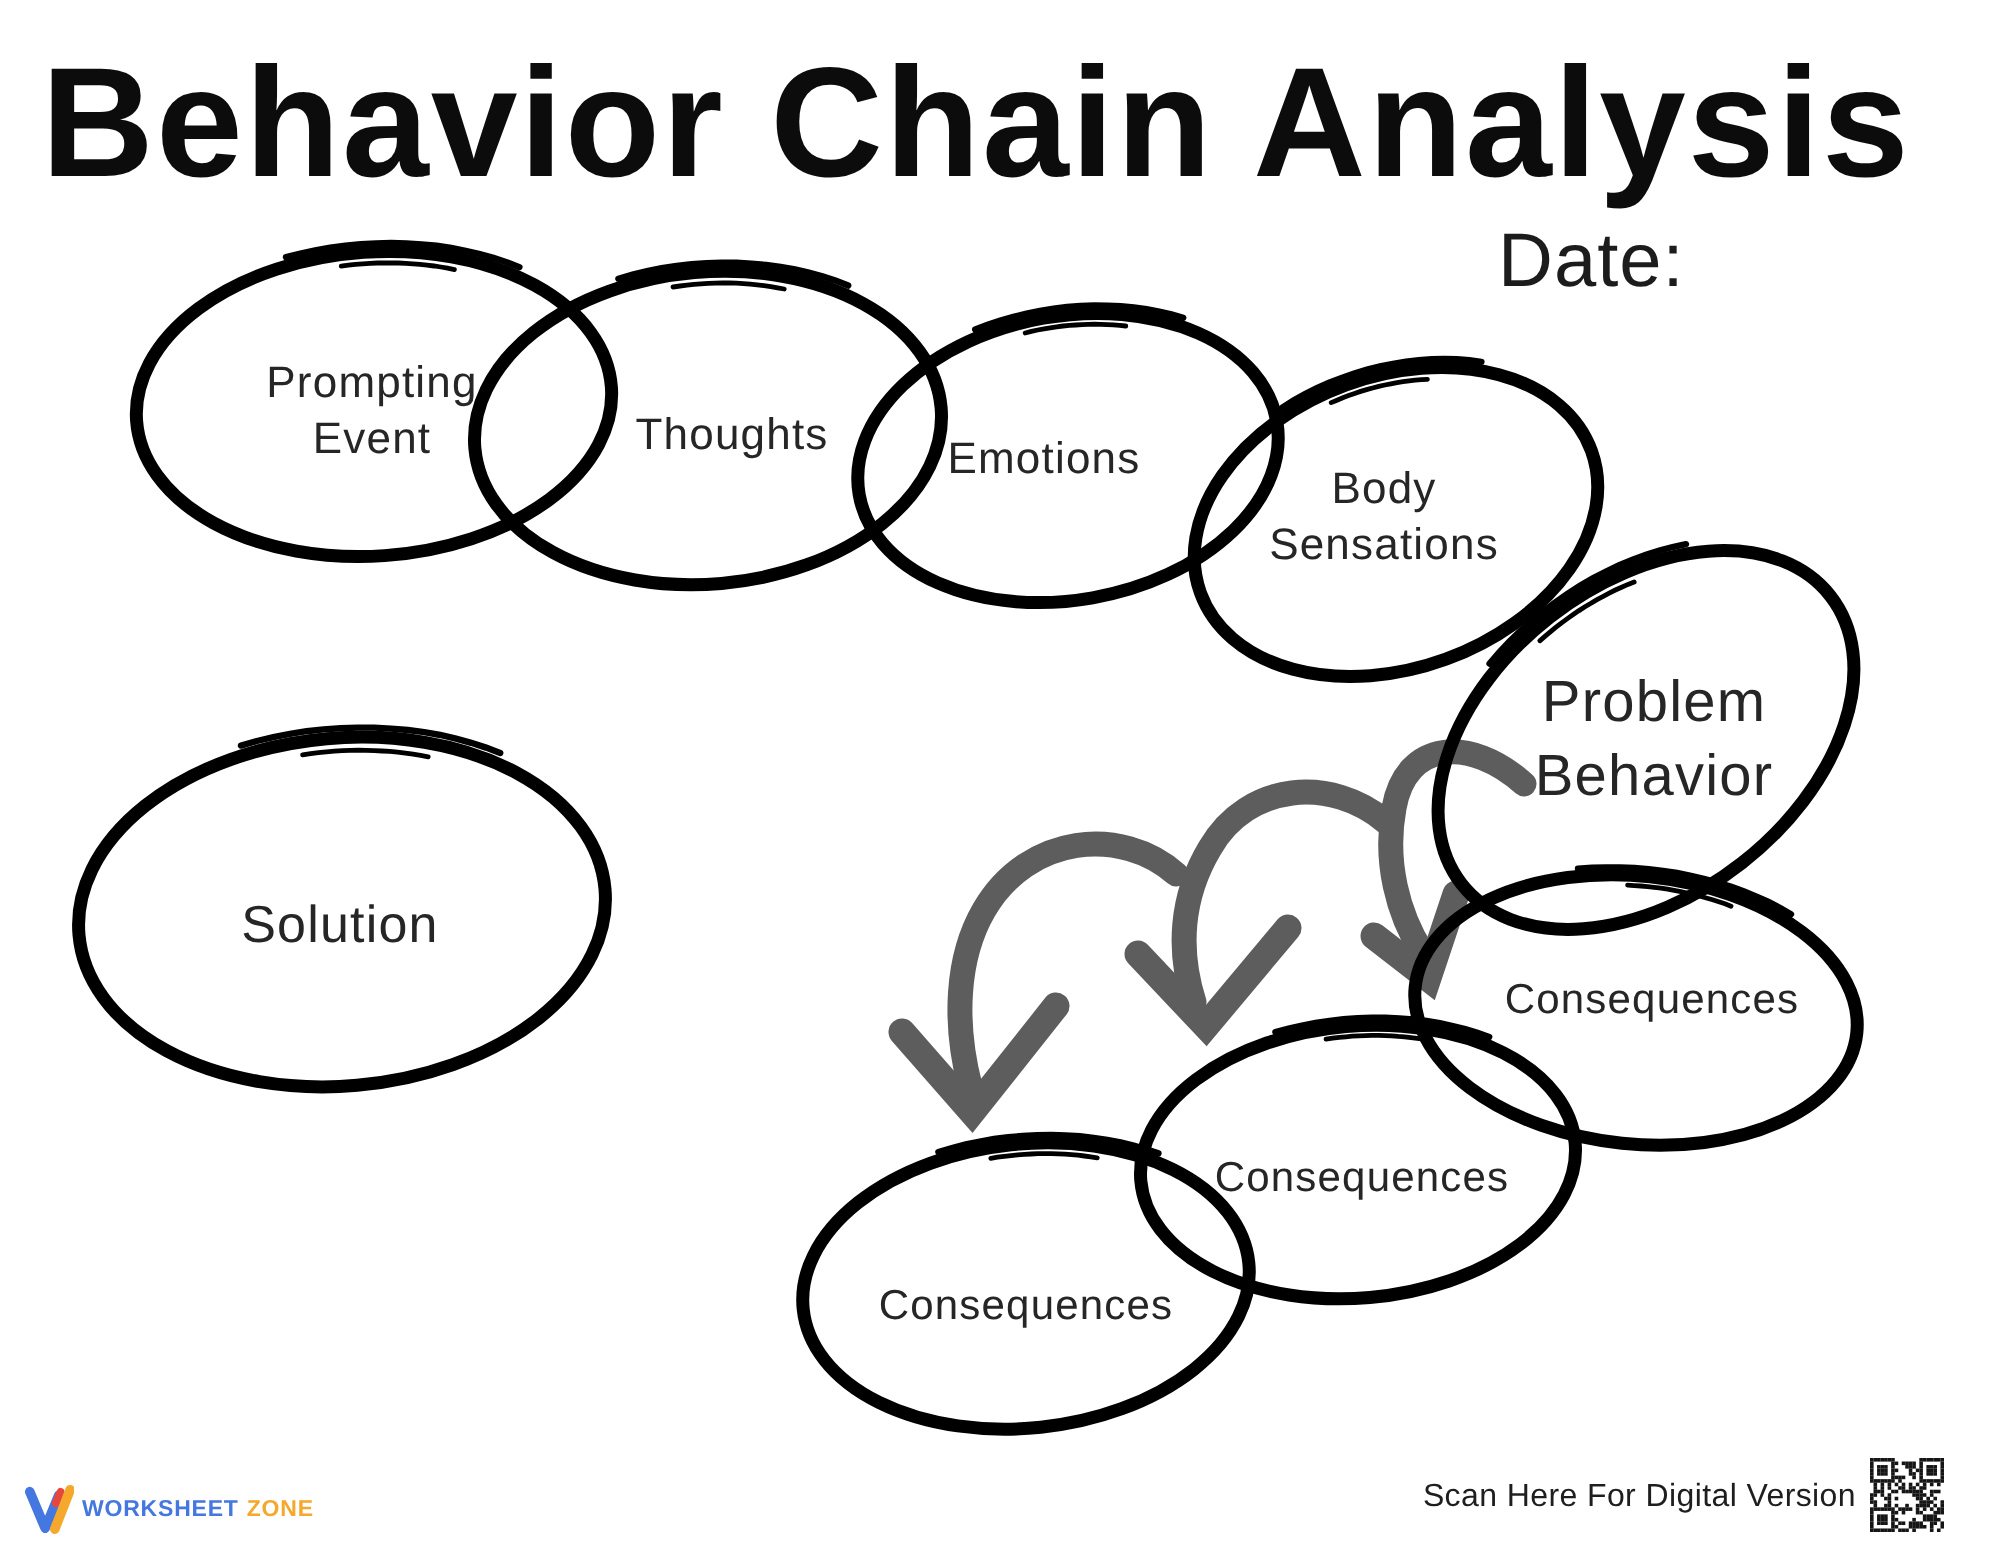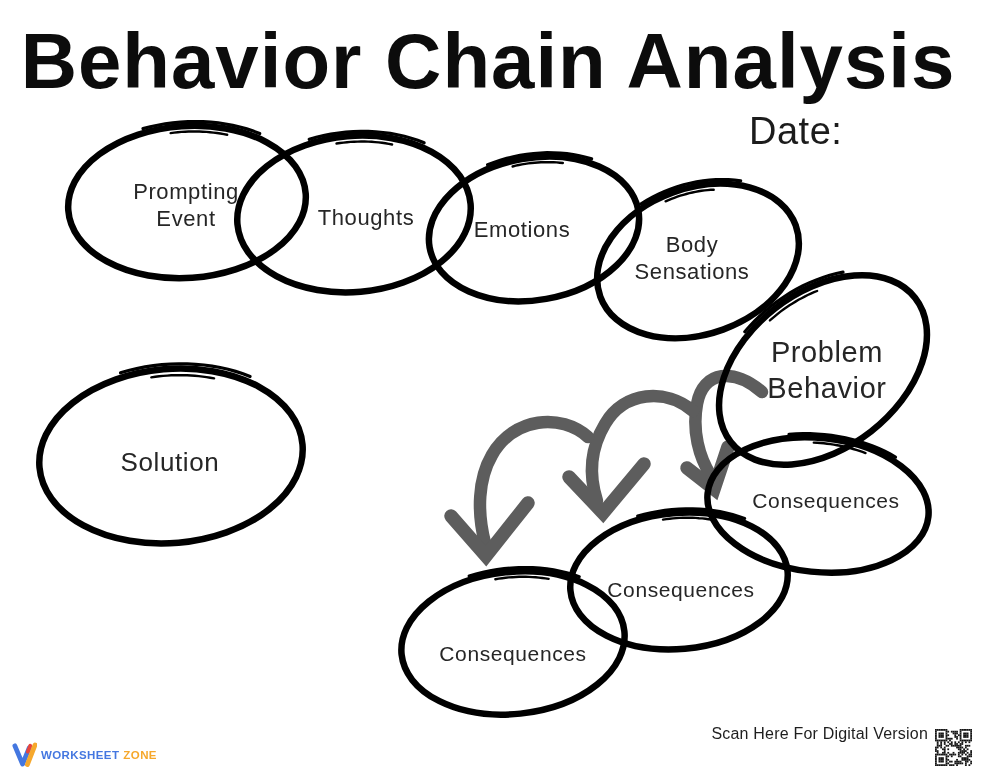--- a/index.html
+++ b/index.html
@@ -46,21 +46,21 @@
     align-items:center;
     gap:4px;
   }
   .logo-word{
     font-weight:700;
     font-size:11.5px;
     letter-spacing:0.4px;
   }
   .scan-label{
     position:absolute;
-    right:48px;top:725px;
+    right:48px;top:740px;
     font-size:16px;
     color:#1e1e1e;
     letter-spacing:0.2px;
   }
   .qr{
     position:absolute;
     right:4px;top:729px;
     width:37px;height:37px;
   }
 </style>

